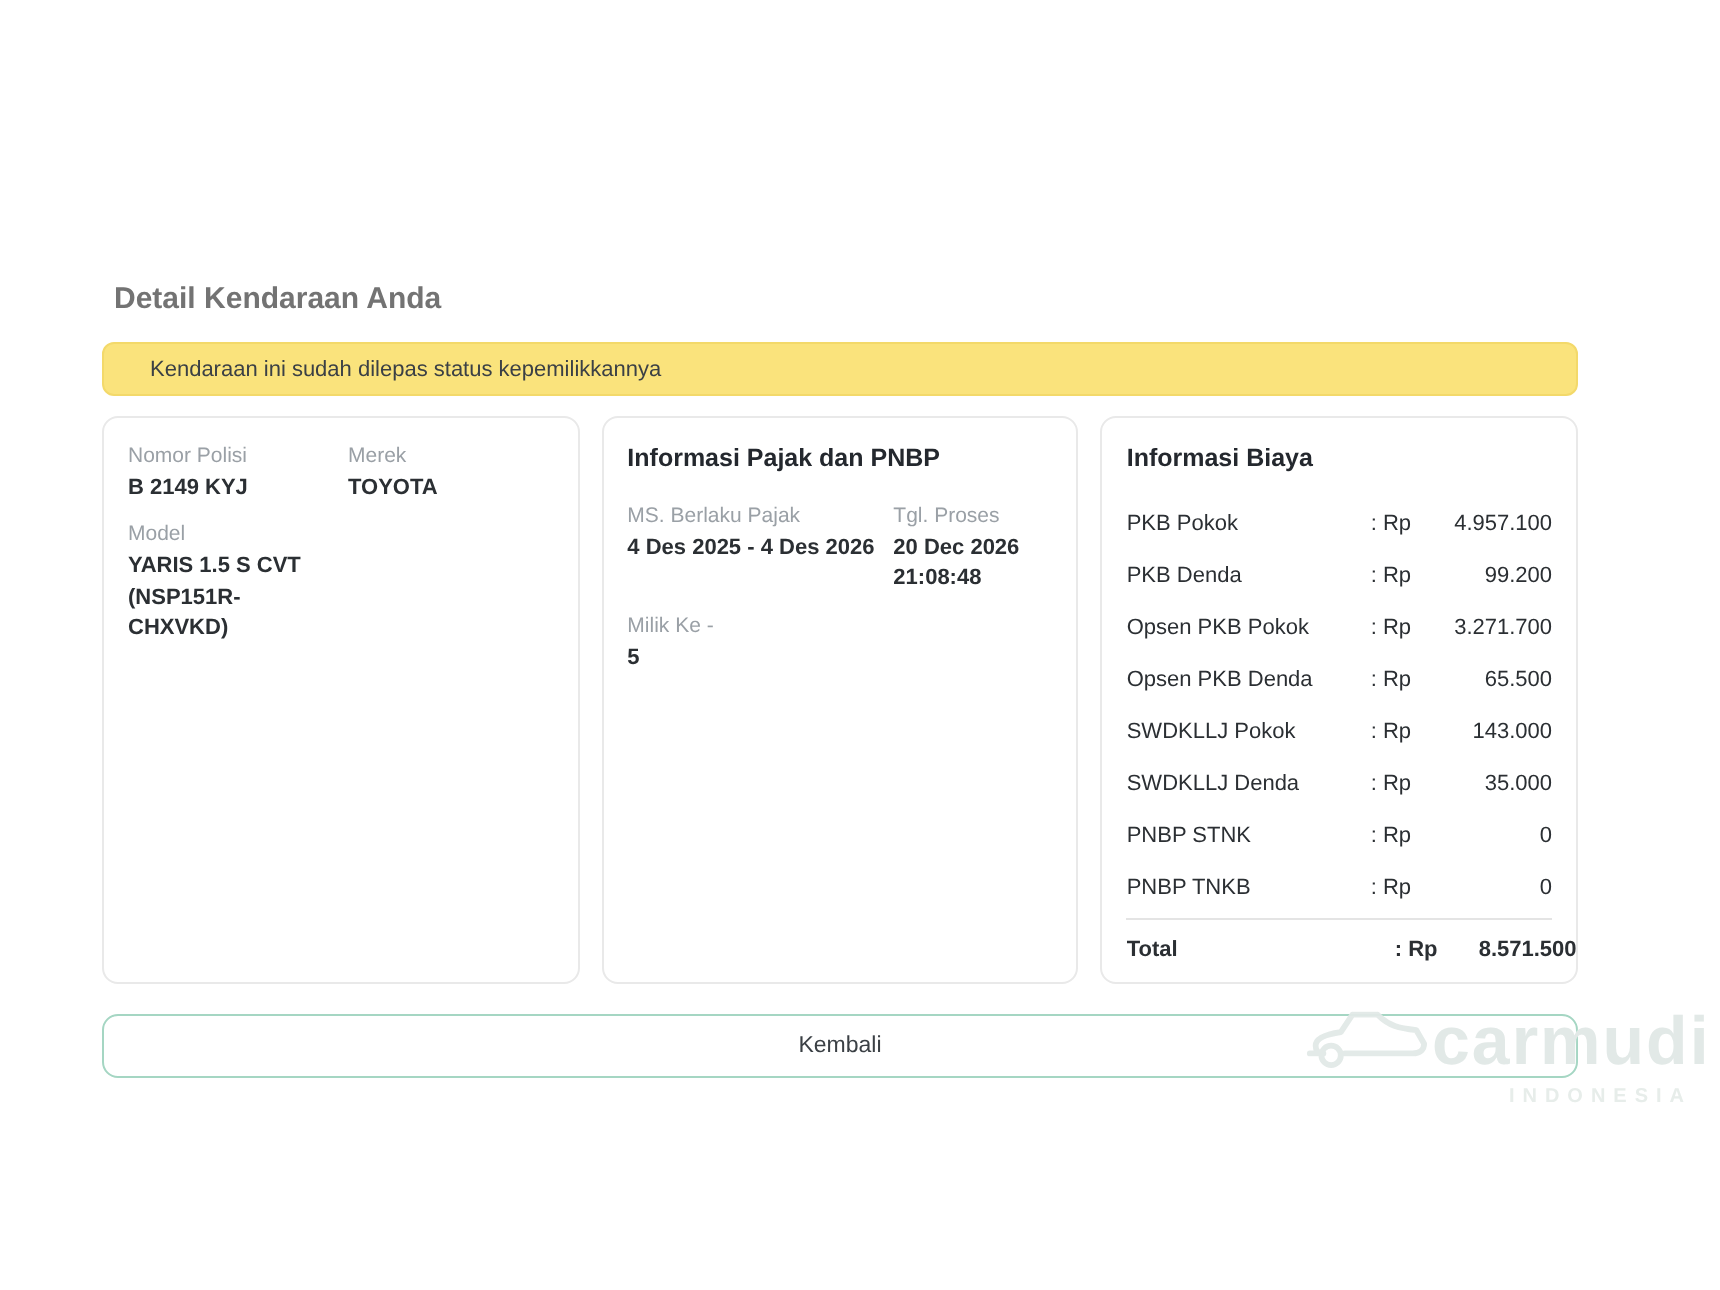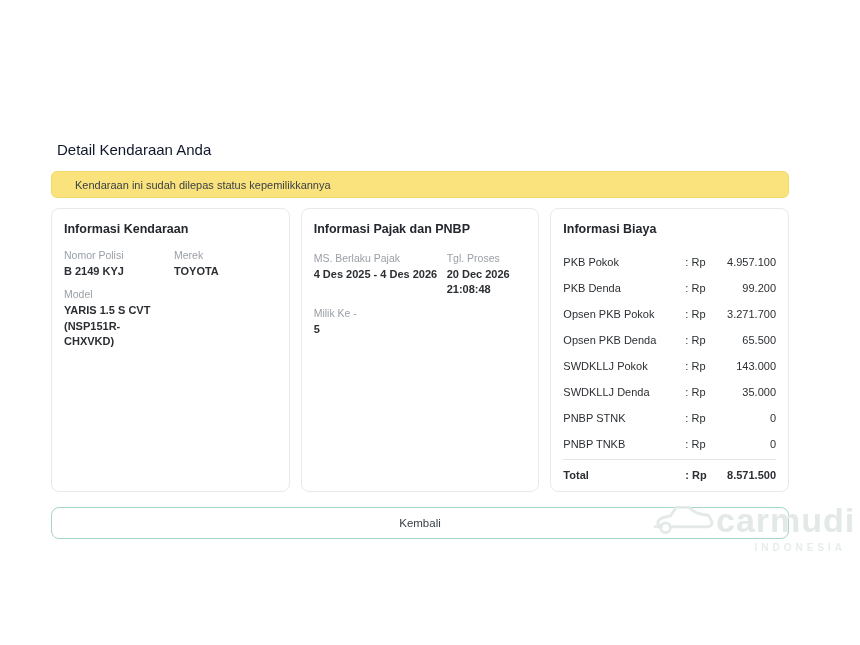--- a/index.html
+++ b/index.html
@@ -6,21 +6,21 @@
   html, body {
     width: 860px; height: 645px;
     background: #ffffff;
     font-family: "Liberation Sans", sans-serif;
     overflow: hidden;
   }
   .stage { position: relative; width: 860px; height: 645px; background: #fff; }
 
   .page-title {
     position: absolute; left: 57px; top: 141px;
-    font-size: 15px; font-weight: normal; color: #0f172a;
+    font-size: 15px; font-weight: bold; color: #737373;
   }
 
   .banner {
     position: absolute; left: 51px; top: 171px; width: 738px; height: 27px;
     background: #FAE37C; border: 1px solid #F3D96A; border-radius: 6px;
     display: flex; align-items: center; padding-left: 23px;
     font-size: 11px; color: #3b4045;
   }
 
   .cards {
@@ -41,21 +41,21 @@
   .field-value { display: block; font-size: 11px; font-weight: bold; color: #2b2f33; line-height: 1.4; padding-right: 6px; }
 
   .cost-row {
     display: flex; align-items: center;
     font-size: 11px; color: #2b2f33; padding: 7px 0;
   }
   .cost-row .c-label { flex: 0 0 122px; }
   .cost-row .c-rp { flex: 0 0 30px; }
   .cost-row .c-amount { flex: 1; text-align: right; }
   .cost-row.total {
-    font-weight: bold; border-top: 1px solid #E4E4E4; margin-top: 2px; padding-top: 9px;
+    font-weight: bold; border-top: 1px solid #E4E4E4; margin-top: 2px; padding-top: 9px; gap: 12px;
   }
 
   .back-btn {
     position: absolute; left: 51px; top: 507px; width: 738px; height: 32px;
     background: #ffffff; border: 1px solid #A5D6C3; border-radius: 8px;
     font-family: "Liberation Sans", sans-serif;
     font-size: 11.5px; color: #3b4045; cursor: pointer;
     display: flex; align-items: center; justify-content: center;
   }
 
@@ -81,21 +81,20 @@
 
   <div class="page-title">Detail Kendaraan Anda</div>
 
   <div class="banner">
     <span>Kendaraan ini sudah dilepas status kepemilikkannya</span>
   </div>
 
   <div class="cards">
 
     <div class="card">
-      <div class="card-title">Informasi Kendaraan</div>
       <div class="fields cols-a">
         <div class="field">
           <span class="field-label">Nomor Polisi</span>
           <span class="field-value">B 2149 KYJ</span>
         </div>
         <div class="field">
           <span class="field-label">Merek</span>
           <span class="field-value">TOYOTA</span>
         </div>
         <div class="field">

